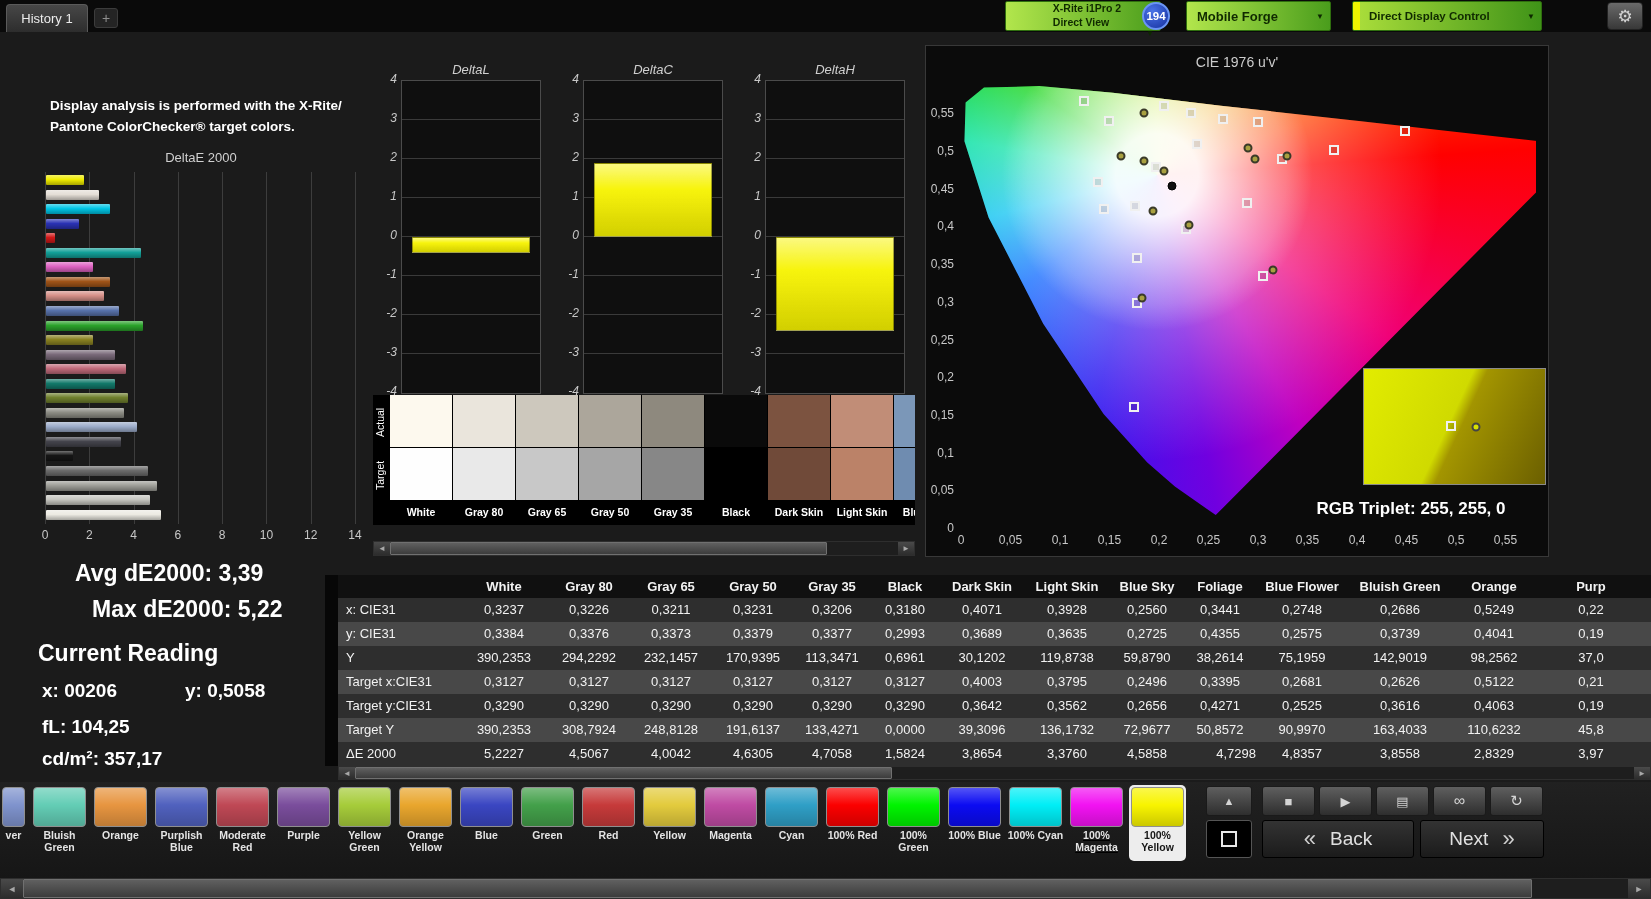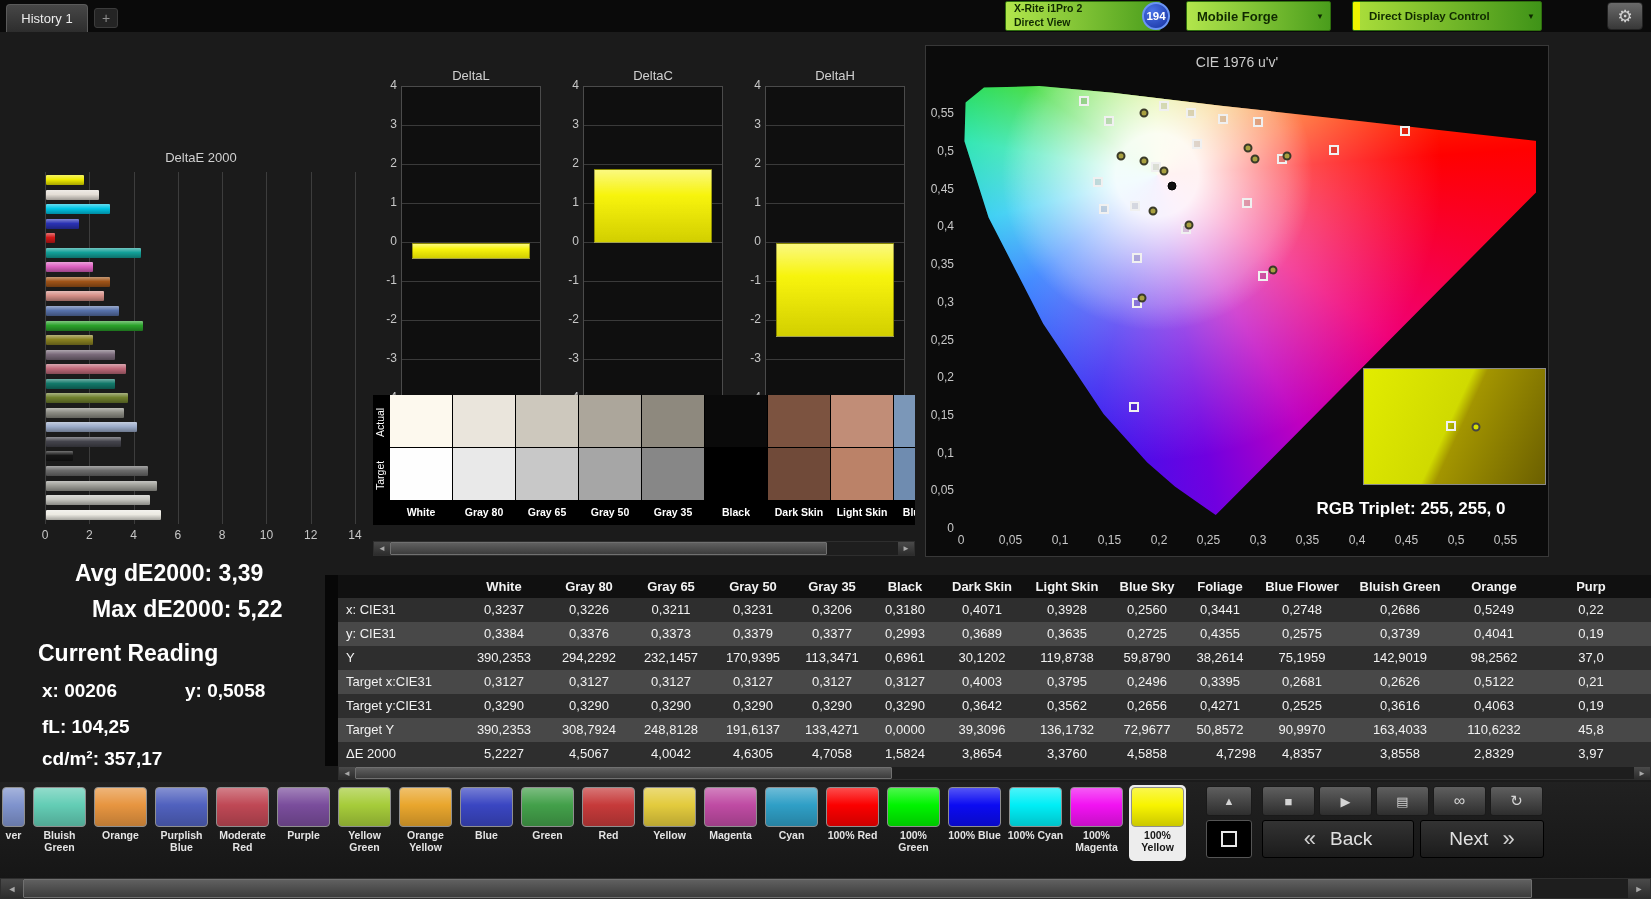--- a/index.html
+++ b/index.html
@@ -10,21 +10,21 @@
   
   .topbar { position:absolute; left:0; top:0; width:100%; height:32px; background:#0a0a0a; }
   .tab { position:absolute; left:6px; top:4px; width:82px; height:28px; background:linear-gradient(#474747,#2d2d2d);
          border:1px solid #5a5a5a; border-bottom:none; border-radius:4px 4px 0 0; color:#ececec; font-size:13px;
          display:flex; align-items:center; justify-content:center; }
   .add-tab { position:absolute; left:94px; top:8px; width:24px; height:20px; background:#242424; border:1px solid #3c3c3c;
              border-radius:3px; color:#8f8f8f; font-size:14px; display:flex; align-items:center; justify-content:center; }
   .gbtn { position:absolute; top:1px; height:30px; display:flex; align-items:center; color:#102a00; font-weight:bold;
           background:linear-gradient(90deg,#b2e64c,#4a9d1c); border:1px solid #2f6e0e; border-radius:2px; }
   .gbtn .chev { margin-left:auto; padding-right:6px; font-size:8px; color:#0d2800; }
-  .meter { left:1005px; width:156px; font-size:10.5px; }
+  .meter { left:1005px; width:156px; font-size:10.5px;flex-direction:column; }
   .meter .glines { padding-left:8px; line-height:1.3; }
   .badge { position:absolute; left:1142px; top:2px; width:28px; height:28px; border-radius:50%;
            background:radial-gradient(circle at 35% 30%,#4a74e8,#16309e); border:2px solid #6a94f4; color:#fff;
            font-size:11.5px; font-weight:bold; display:flex; align-items:center; justify-content:center; }
   .forge { left:1186px; width:145px; font-size:13px; padding-left:10px; }
   .ddc { left:1352px; width:190px; font-size:11.5px; padding-left:16px;
          background:linear-gradient(90deg,#eef600 0,#eef600 7px,#a8dc3a 7px,#3f9318 100%); }
   .gear { position:absolute; right:8px; top:2px; width:36px; height:28px; background:linear-gradient(#6a6a6a,#383838);
           border:1px solid #222; border-radius:4px; display:flex; align-items:center; justify-content:center; }
   .gear-g { font-size:17px; color:#d2d2d2; }
@@ -43,21 +43,21 @@
   .stat-avg { left:75px; top:560px; font-size:23px; }
   .stat-max { left:92px; top:596px; font-size:23px; }
   .stat-heading { left:38px; top:640px; font-size:23px; }
   .stat-x { left:42px; top:680px; font-size:19px; }
   .stat-y { left:185px; top:680px; font-size:19px; }
   .stat-fl { left:42px; top:716px; font-size:19px; }
   .stat-cd { left:42px; top:748px; font-size:19px; }
 
   
   .midhost { position:absolute; left:0; top:0; width:100%; height:100%; }
-  .dchart { position:absolute; top:68px; width:168px; height:340px; }
+  .dchart { position:absolute; top:62px; width:168px; height:340px;font-style:italic; }
   .dtitle { position:absolute; top:0; left:26px; width:140px; text-align:center; font-size:13px; color:#d0d0d0; }
   .dylab { position:absolute; left:0; width:22px; text-align:right; font-size:12px; color:#c8c8c8; }
   .dplot { position:absolute; left:26px; top:18px; width:140px; height:314px; background:#0f0f0f; border:1px solid #4b4b4b; }
   .dgrid { position:absolute; left:0; right:0; height:1px; background:#3a3a3a; }
   .dbar { position:absolute; left:10px; width:118px; border:1px solid rgba(0,0,0,.35);
           background-image:linear-gradient(rgba(255,255,255,.5),rgba(255,255,255,.05) 35%,rgba(0,0,0,.15)); }
 
   
   .swatch-strip { position:absolute; left:373px; top:395px; width:542px; height:130px; background:#000; display:flex; overflow:hidden; }
   .rotcol { position:relative; width:17px; flex:none; }
@@ -165,20 +165,22 @@
     </div>
     <div class="gbtn ddc">
       <span>Direct Display Control</span>
       <span class="chev">▼</span>
     </div>
     <div class="gear">
       <span class="gear-g">⚙</span>
     </div>
   </header>
 
+  <p class="desc">Display analysis is performed with the X-Rite/
+Pantone ColorChecker® target colors.</p>
   <div class="de-title">DeltaE 2000</div>
   <div class="de-chart">
       <div class="de-grid" style="left: 0px;"></div>
       <div class="de-xtick" style="left: 0px;">0</div>
       <div class="de-grid" style="left: 44.2857px;"></div>
       <div class="de-xtick" style="left: 44.2857px;">2</div>
       <div class="de-grid" style="left: 88.5714px;"></div>
       <div class="de-xtick" style="left: 88.5714px;">4</div>
       <div class="de-grid" style="left: 132.857px;"></div>
       <div class="de-xtick" style="left: 132.857px;">6</div>
@@ -635,21 +637,21 @@
           <div class="plabel">100% Green</div>
         </div>
         <div class="patch" style="left: 946px;">
           <div class="chip" style="background-color: rgb(11, 11, 242);"></div>
           <div class="plabel">100% Blue</div>
         </div>
         <div class="patch" style="left: 1007px;">
           <div class="chip" style="background-color: rgb(0, 238, 246);"></div>
           <div class="plabel">100% Cyan</div>
         </div>
-        <div class="patch" style="left: 1068px;">
+        <div class="patch" style="left: 1068px; text-decoration: underline;">
           <div class="chip" style="background-color: rgb(242, 18, 242);"></div>
           <div class="plabel">100% Magenta</div>
         </div>
         <div class="patch sel" style="left: 1129px;">
           <div class="chip" style="background-color: rgb(248, 244, 0);"></div>
           <div class="plabel">100% Yellow</div>
         </div>
       </div>
     <div class="ctl up">▲</div>
     <div class="ctl sq b-stop">■</div>

